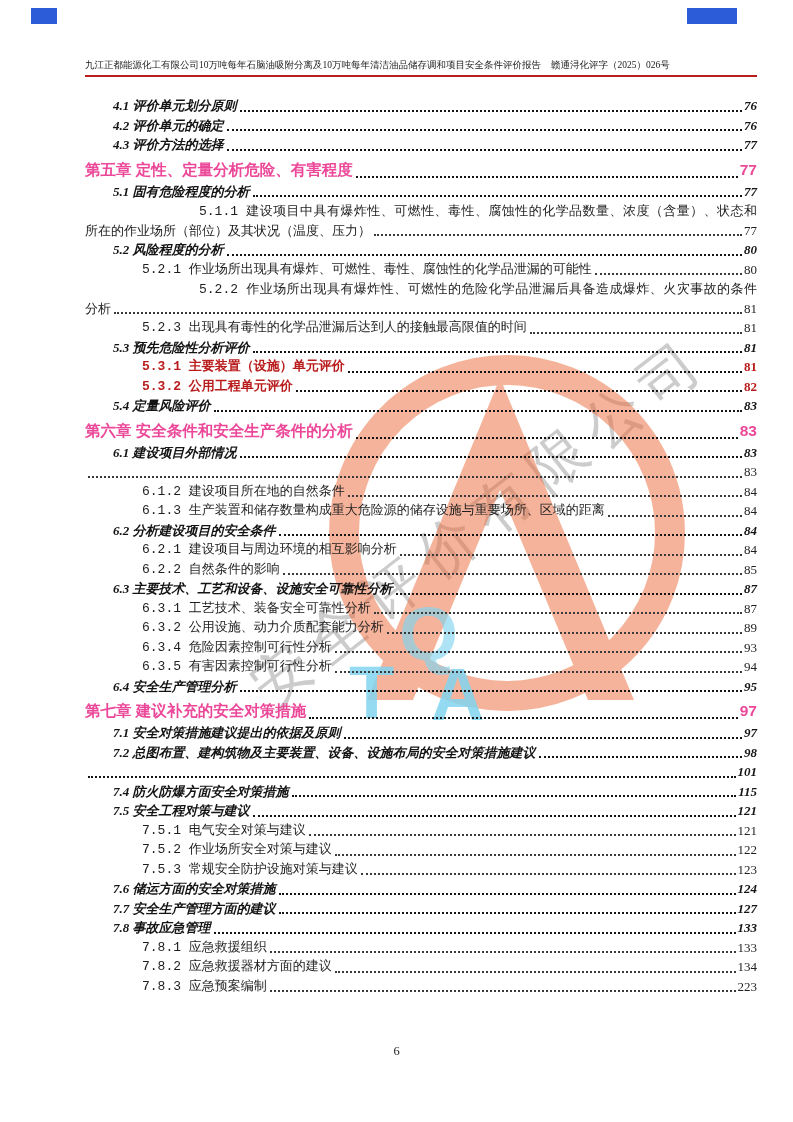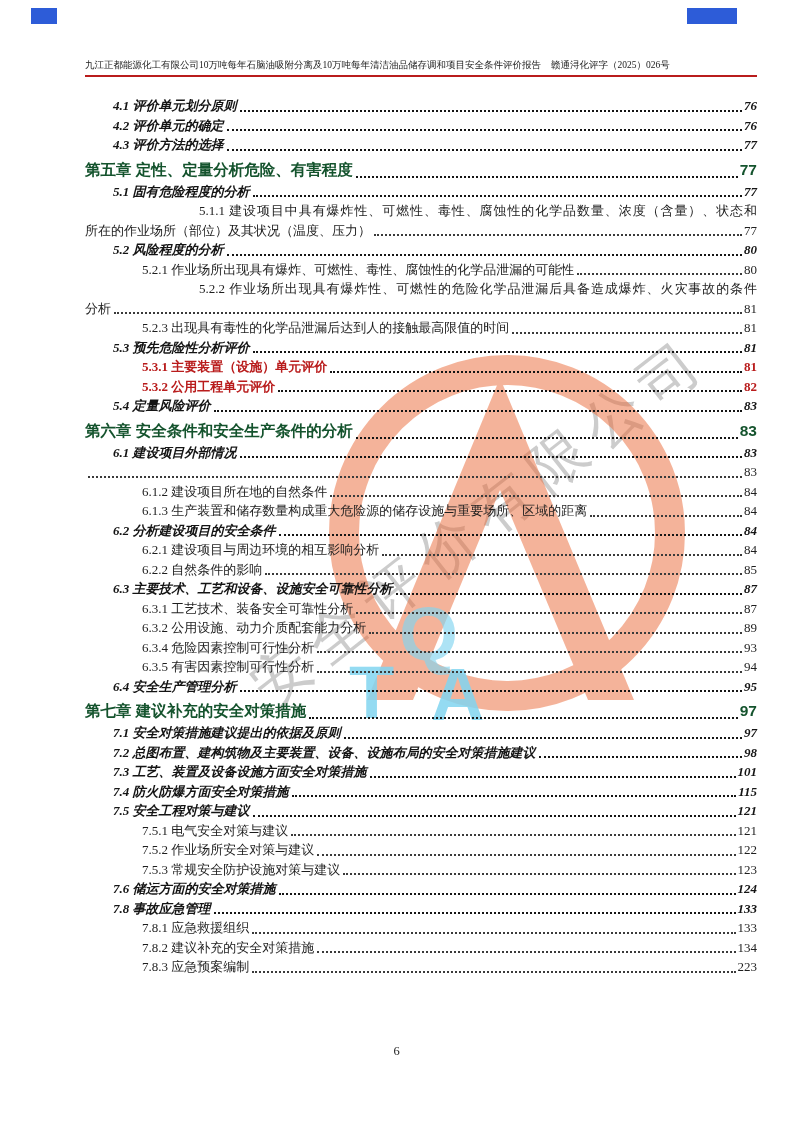--- a/index.html
+++ b/index.html
@@ -37,26 +37,26 @@
     font-size:9.5px;white-space:nowrap;color:#202020;
   }
   .header .gap{display:inline-block;width:10px;}
 
   
   #toc{position:absolute;left:85px;top:96px;width:672px;}
   .entry{}
   .line{display:flex;align-items:flex-end;height:19.5px;font-size:13px;line-height:19.5px;}
   .line.full{display:block;text-align:justify;text-align-last:justify;}
   .chapter .line{height:25px;line-height:25px;font-family:"Liberation Sans",sans-serif;
-    font-weight:bold;font-size:15.5px;color:#14532d;}
+    font-weight:bold;font-size:15.5px;color:#ec4899;}
   .chapter{padding-top:2px;}
   .s1 .line{font-weight:bold;font-style:italic;color:#141414;}
   .s1 .line .t{padding-left:28px;}
   .s2 .line{font-weight:normal;color:#1e1e1e;}
-  .s2 .line.first .t{padding-left:57px;}
+  .s2 .line.first .t{padding-left:57px;font-family:Liberation Mono, monospace;}
   .s2 .line.full.first{text-indent:57px;}
   .s2 .line.cont .t{padding-left:0;}
   .s2.bold .line{font-weight:bold;color:#b91c1c;text-align:center;}
   .leader{flex:1 1 auto;min-width:10px;border-bottom:2px dotted #3a3a3a;margin:0 2px 4px 3px;}
   .chapter .leader,.s1 .leader,.s2.bold .leader{border-bottom-color:#141414;}
   .pg{flex:0 0 auto;}
 
   
   #footer{position:absolute;left:0;right:0;top:1044px;text-align:center;font-size:12.5px;color:#222;}
 </style>
@@ -297,21 +297,20 @@
       </div>
       <div class="entry s1">
         <div class="line first">
           <span class="t">7.2 总图布置、建构筑物及主要装置、设备、设施布局的安全对策措施建议</span>
           <span class="leader"></span>
           <span class="pg">98</span>
         </div>
       </div>
       <div class="entry s1">
         <div class="line first">
-          <span class="t">7.3 工艺、装置及设备设施方面安全对策措施</span>
           <span class="leader"></span>
           <span class="pg">101</span>
         </div>
       </div>
       <div class="entry s1">
         <div class="line first">
           <span class="t">7.4 防火防爆方面安全对策措施</span>
           <span class="leader"></span>
           <span class="pg">115</span>
         </div>
@@ -346,35 +345,42 @@
       </div>
       <div class="entry s1">
         <div class="line first">
           <span class="t">7.6 储运方面的安全对策措施</span>
           <span class="leader"></span>
           <span class="pg">124</span>
         </div>
       </div>
       <div class="entry s1">
         <div class="line first">
+          <span class="t">7.7 安全生产管理方面的建议</span>
+          <span class="leader"></span>
+          <span class="pg">127</span>
+        </div>
+      </div>
+      <div class="entry s1">
+        <div class="line first">
           <span class="t">7.8 事故应急管理</span>
           <span class="leader"></span>
           <span class="pg">133</span>
         </div>
       </div>
       <div class="entry s2">
         <div class="line first">
           <span class="t">7.8.1 应急救援组织</span>
           <span class="leader"></span>
           <span class="pg">133</span>
         </div>
       </div>
       <div class="entry s2">
         <div class="line first">
-          <span class="t">7.8.2 建议补充的安全对策措施</span>
+          <span class="t">7.8.2 应急救援器材方面的建议</span>
           <span class="leader"></span>
           <span class="pg">134</span>
         </div>
       </div>
       <div class="entry s2">
         <div class="line first">
           <span class="t">7.8.3 应急预案编制</span>
           <span class="leader"></span>
           <span class="pg">223</span>
         </div>

